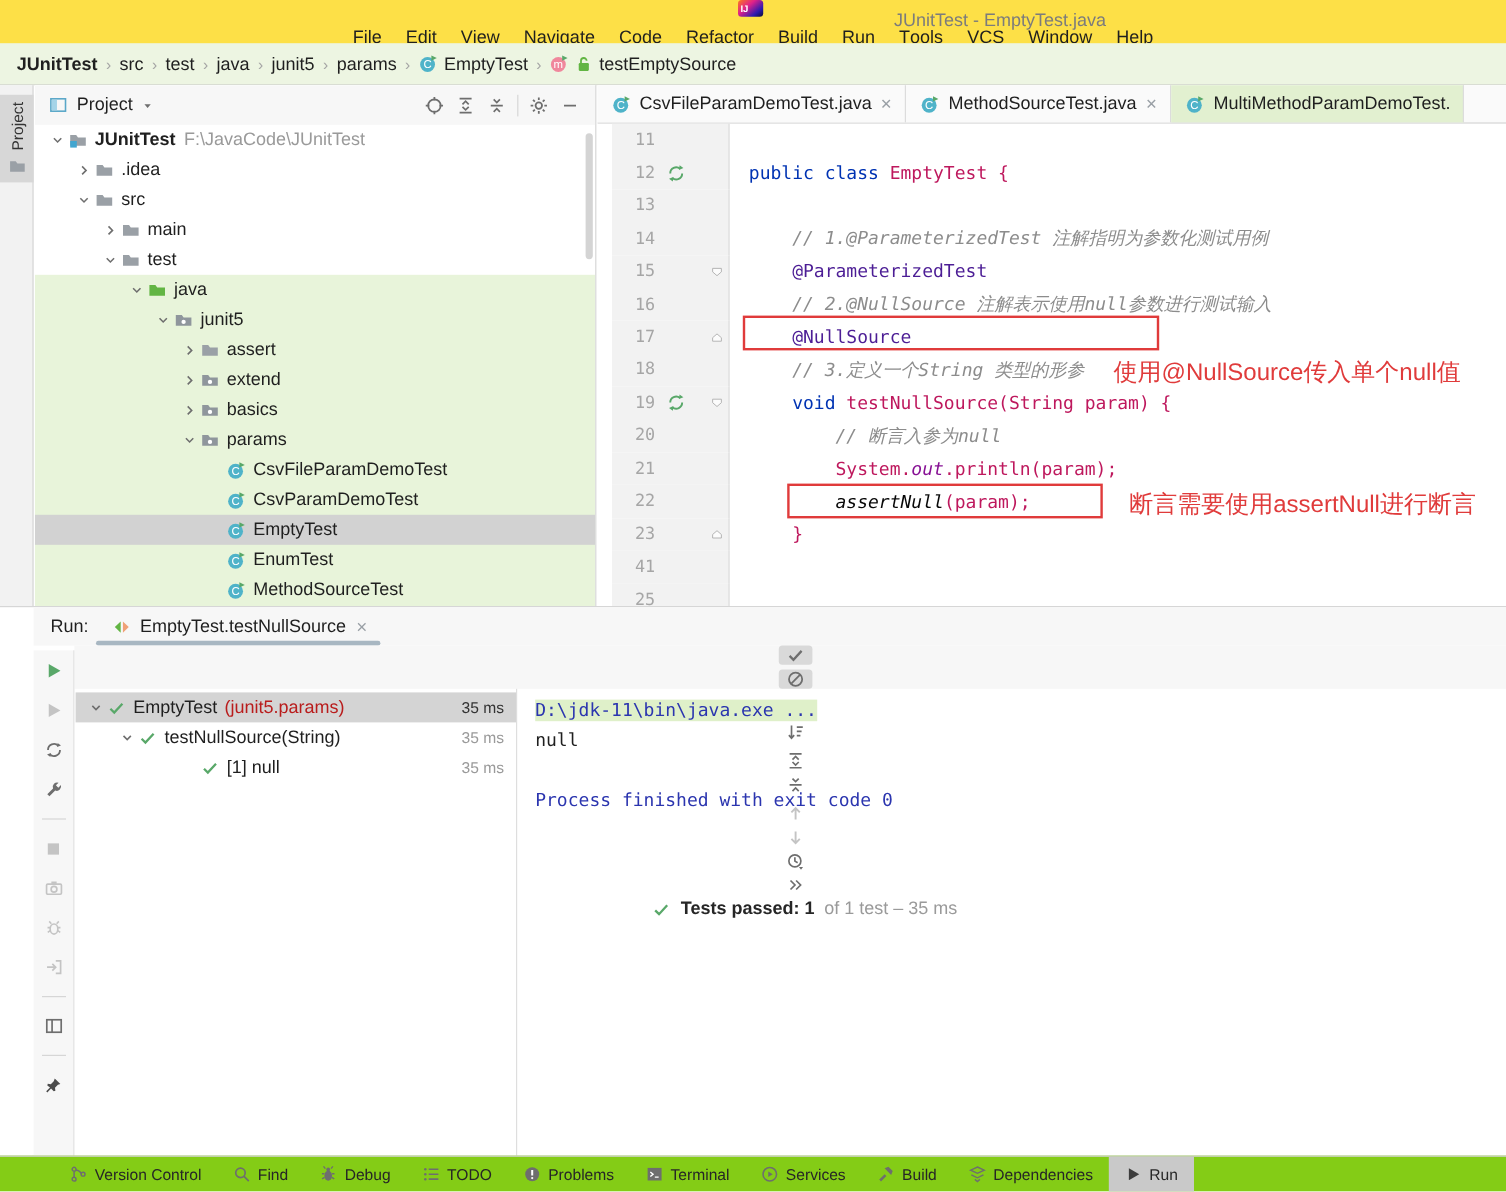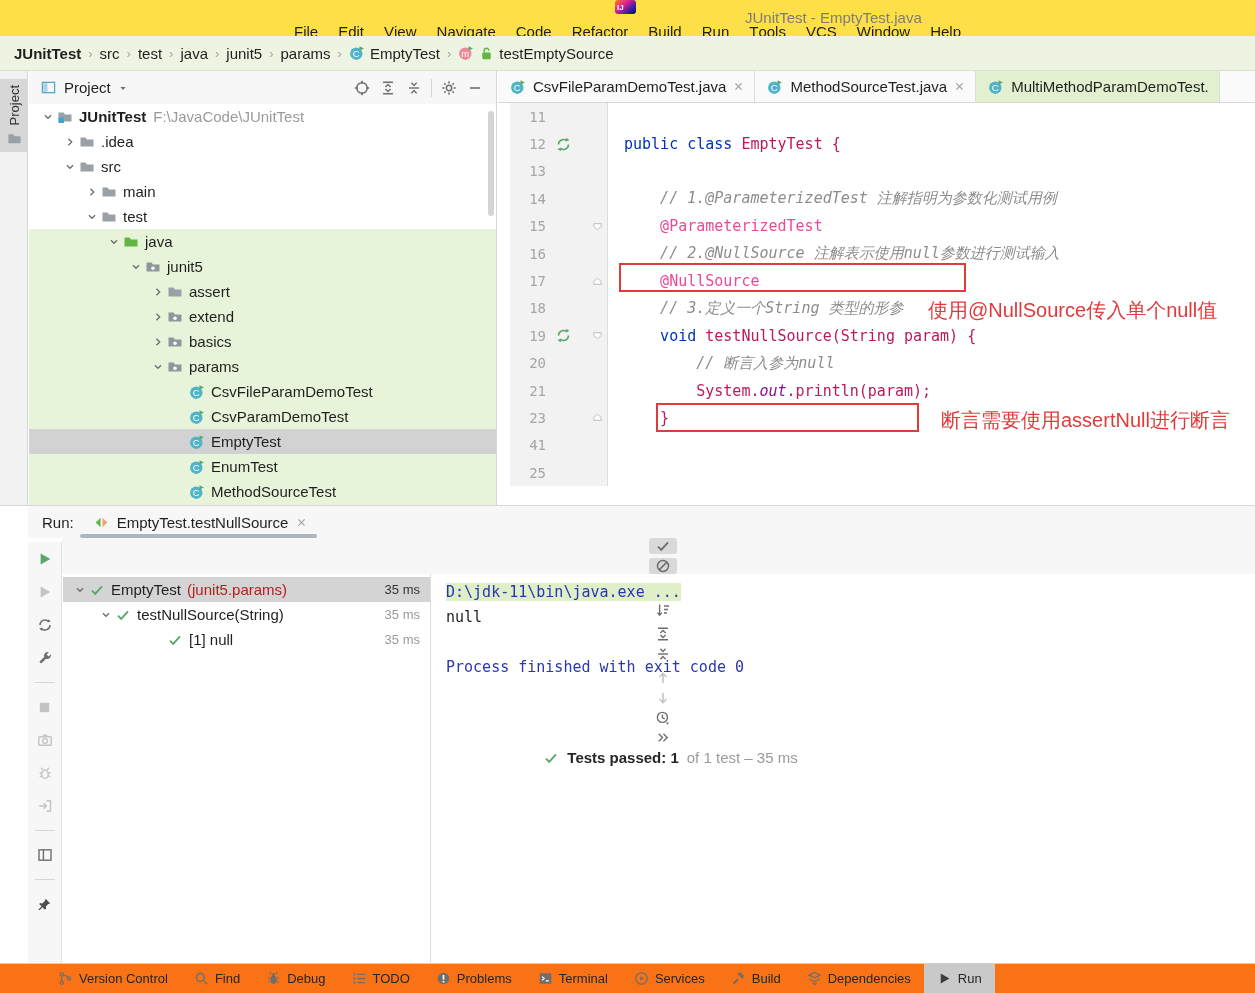--- a/index.html
+++ b/index.html
@@ -51,21 +51,21 @@
   .tab.green { background:#e2f0d0; }
   .tab .tlabel { white-space:nowrap; }
   #code-area { position:absolute; left:0; top:32px; right:0; bottom:0; overflow:hidden; }
   .code-row { display:flex; height:27.4px; align-items:center; font-family:"DejaVu Sans Mono","Liberation Mono",monospace; font-size:15px;padding-left:12px; }
   .gut { width:98px; flex:0 0 98px; height:100%; background:#f2f2f2; border-right:1px solid #dcdcdc; display:flex; align-items:center; }
   .gut .num { width:36px; text-align:right; color:#a6a6a6; font-size:14px; font-family:"DejaVu Sans Mono",monospace; }
   .gut .gicon { width:26px; display:flex; justify-content:center; margin-left:4px; }
   .gut .foldm { margin-left:auto; width:20px; display:flex; justify-content:center; }
   .codeln { white-space:pre; padding-left:16px; }
   .kw { color:#0033B3; } .txt { color:#be185d; } .cmt { color:#8C8C8C; font-style:italic; }
-  .ann { color:#ec4899; } .fld { color:#871094; font-style:italic; } .itl { color:#080808; font-style:italic; }
+  .ann { color:#4c1d95; } .fld { color:#871094; font-style:italic; } .itl { color:#080808; font-style:italic; }
   .redbox { position:absolute; border:2px solid #e03b3b; pointer-events:none; }
   .rednote { position:absolute; color:#e03b3b; font-size:20px; font-weight:500; white-space:nowrap; }
 
   
   #run-panel { position:absolute; left:0; top:505px; width:1255px; height:458px; background:#fff; border-top:1px solid #d6d6d6; }
   #run-header { position:absolute; left:28px; right:0; top:0; height:32px; display:flex; align-items:center; background:#f7f7f7; }
   #run-label { margin:0 18px 0 14px; }
   #run-tab { display:flex; align-items:center; gap:8px; height:32px; position:relative; padding:0 10px 0 2px; }
   #run-tab .underline { position:absolute; left:-12px; right:0; bottom:0; height:4px; background:#a8b7c2; border-radius:2px; }
   #run-toolbar { position:absolute; left:62px; right:0; top:32px; height:36px; display:flex; align-items:center; gap:4px; background:#f7f7f7; padding-left:8px;flex-direction:column; }
@@ -84,21 +84,21 @@
   .trow .nm { margin-left:6px; white-space:nowrap; }
   .trow .extra { color:#b91c1c; margin-left:6px; }
   .trow .time { margin-left:auto; margin-right:10px; font-size:13px; color:#9a9a9a; }
   .trow.selected .time { color:#333; }
   #console { position:absolute; left:369px; top:0; right:0; bottom:0; padding:6px 0 0 14px; font-family:"DejaVu Sans Mono","Liberation Mono",monospace; font-size:15px; }
   .con-line { height:25px; line-height:25px; white-space:pre; }
   .con-sys { color:#2b35af; }
   .con-hl { background:#dff0c9; }
 
   
-  #statusbar { position:absolute; left:0; bottom:0; width:1255px; height:30px; background:#f97316; border-top:1px solid #d0d0d0; display:flex; align-items:center; padding-left:45px; font-size:13px; color:#262626; }
+  #statusbar { position:absolute; left:0; bottom:0; width:1255px; height:30px; background:#84cc16; border-top:1px solid #d0d0d0; display:flex; align-items:center; padding-left:45px; font-size:13px; color:#262626; }
   .sb-item { display:flex; align-items:center; gap:6px; height:30px; padding:0 13px; cursor:default; }
   .sb-item.active { background:#c9c9c9; }
 </style>
 </head>
 <body>
 
 <div id="titlebar">
   <div id="logo">IJ</div>
   <div id="menubar" style="display: flex;">
       <div class="menu-item"><u>F</u>ile</div>
@@ -631,20 +631,28 @@
       <div class="code-row">
         <div class="gut">
           <span class="num">21</span>
           <span class="gicon"></span>
           <span class="foldm"></span>
         </div>
         <div class="codeln"><span class="txt">        System.</span><span class="fld">out</span><span class="txt">.println(param);</span></div>
       </div>
       <div class="code-row">
         <div class="gut">
+          <span class="num">22</span>
+          <span class="gicon"></span>
+          <span class="foldm"></span>
+        </div>
+        <div class="codeln"><span class="itl">        assertNull</span><span class="txt">(param);</span></div>
+      </div>
+      <div class="code-row">
+        <div class="gut">
           <span class="num">23</span>
           <span class="gicon"></span>
           <span class="foldm">
             <span class="icon">
               <svg width="13" height="13" viewBox="0 0 16 16" fill="none">
                 <path d="M3.5 11.5h9V7.9L8 4 3.5 7.9z" fill="#fcfcfc" stroke="#b3b3b3"></path>
               </svg>
             </span>
           </span>
         </div>

